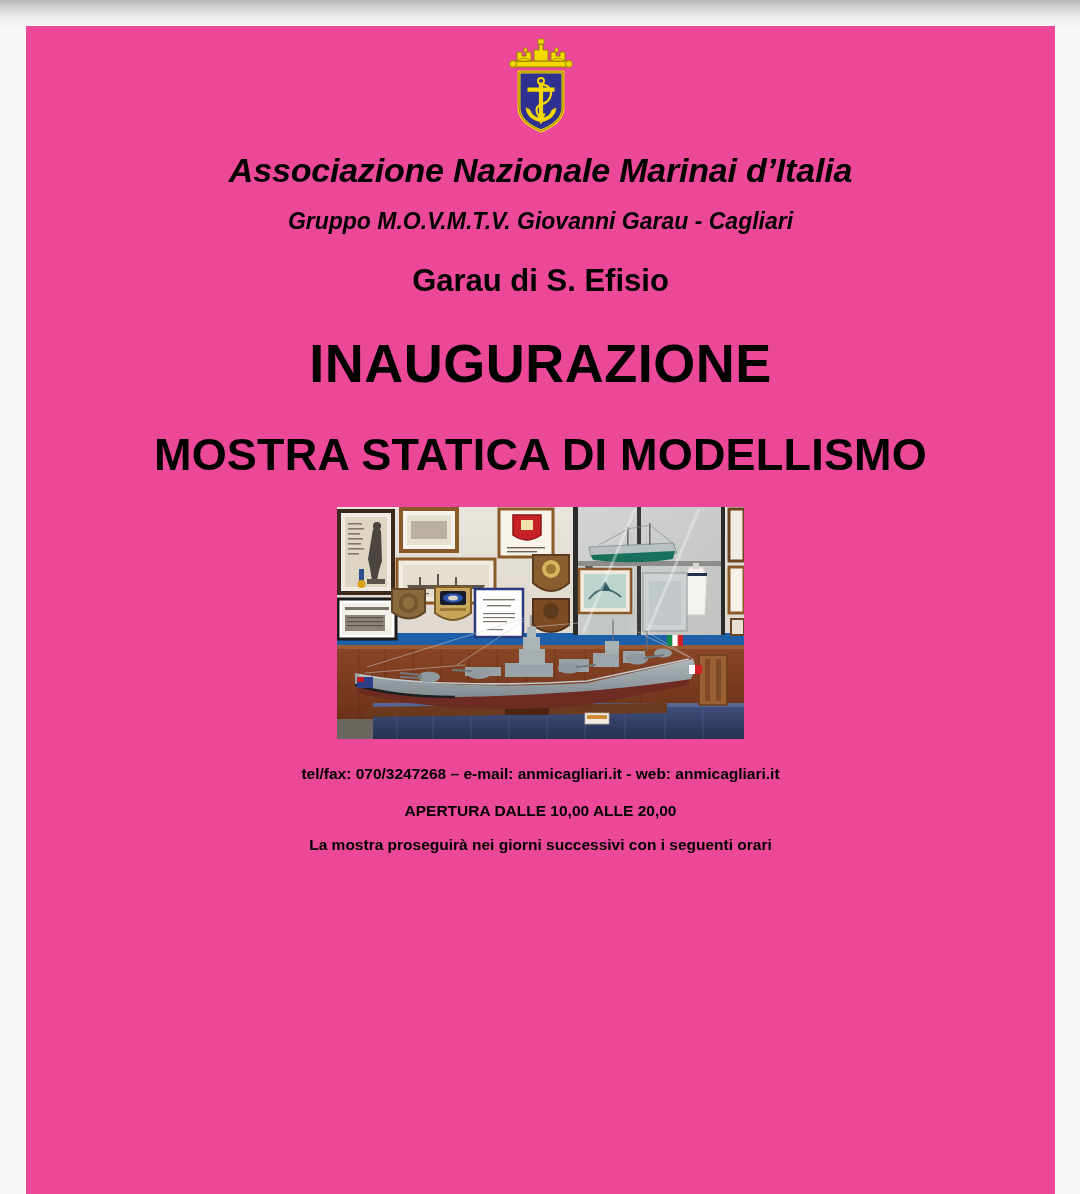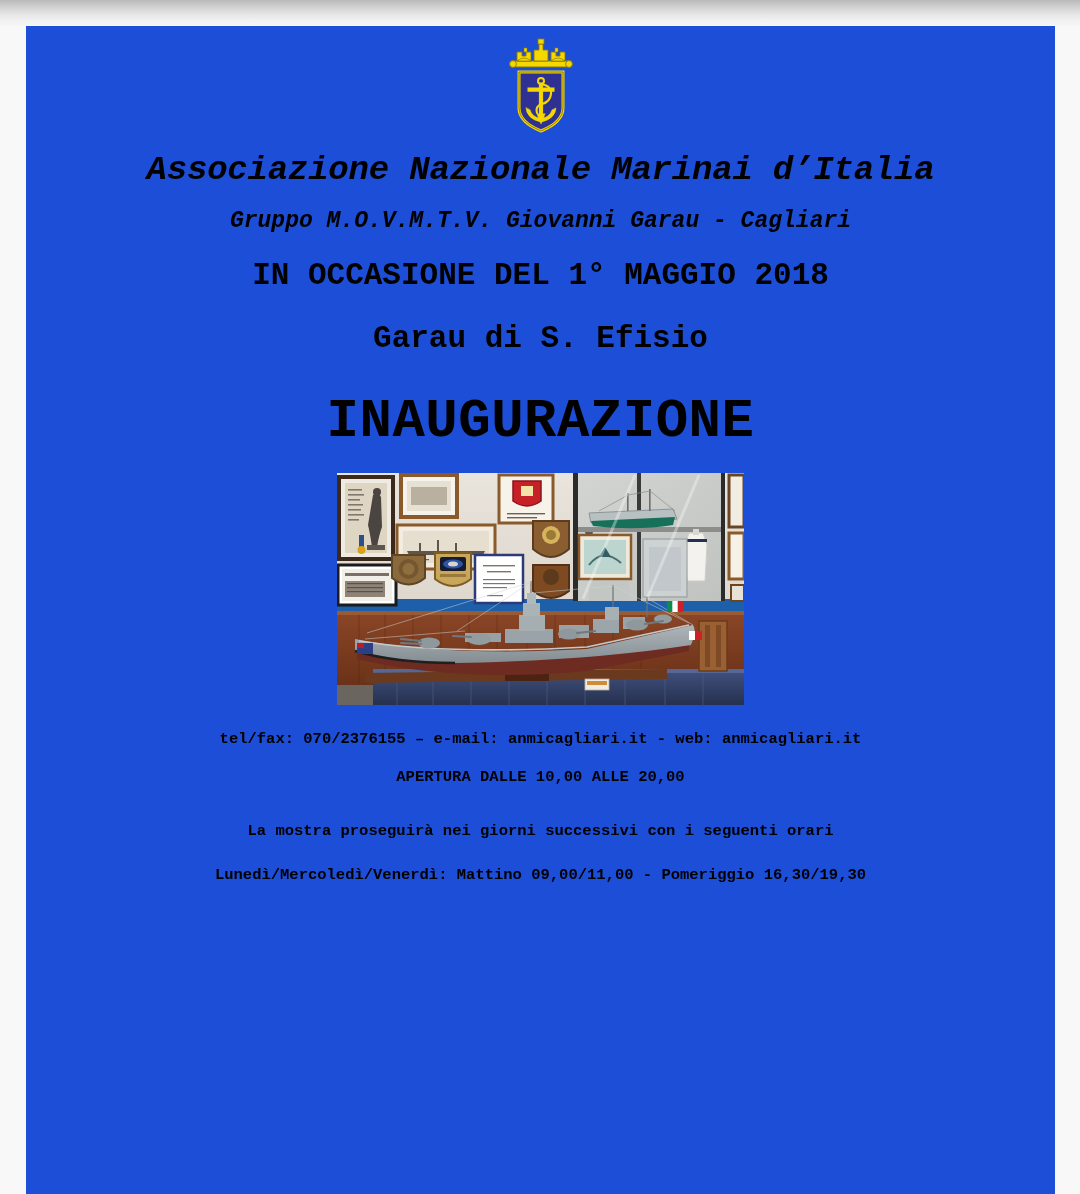--- a/index.html
+++ b/index.html
@@ -30,23 +30,22 @@
     z-index: 2;
   }
 
   
   #page {
     position: absolute;
     left: 26px;
     top: 26px;
     width: 1029px;
     height: 1168px;
-    background: #1d4ed8;
+    background: #ec4899;
     z-index: 1;
-    font-family: Liberation Mono, monospace;
   }
 
   .content {
     position: relative;
     width: 100%;
     padding-top: 4px;
     text-align: center;
   }
 
   
@@ -126,21 +125,21 @@
   
   .foot {
     font-size: 15.5px;
     font-weight: bold;
     color: #000;
     line-height: 1.15;
   }
   .foot.l1 { margin-top: 26px; }
   .foot.l2 { margin-top: 26px; }
   .foot.l3 { margin-top: 20px; }
-  .foot.l4 { margin-top: 36px; }
+  .foot.l4 { margin-top: 16px; }
   .foot.l5 { margin-top: 26px; }
 </style>
 </head>
 <body>
 
 <div id="viewport">
 
   <div id="top-shade"></div>
 
   <div id="page">
@@ -186,26 +185,26 @@
 
             <path d="M38 50 Q49 52 48 60 Q47 68 39 70 Q32 72 34 79" fill="none" stroke-width="2.1"></path>
           </g>
         </svg>
       </div>
 
       <div class="h-assoc">Associazione Nazionale Marinai d’Italia</div>
 
       <div class="h-gruppo">Gruppo M.O.V.M.T.V. Giovanni Garau - Cagliari</div>
 
-      <div class="h-occasione">IN OCCASIONE DEL 1° MAGGIO 2018</div>
 
       <div class="h-festa">Garau di S. Efisio</div>
 
       <div class="h-inaug">INAUGURAZIONE</div>
 
+      <div class="h-mostra">MOSTRA STATICA DI MODELLISMO</div>
 
 
       <div class="photo-wrap">
         <div class="photo">
           <svg width="407" height="232" viewBox="0 0 407 232" preserveAspectRatio="none">
             <defs>
               <linearGradient id="wallG" x1="0" y1="0" x2="0" y2="1">
                 <stop offset="0" stop-color="#e9e4dc"></stop>
                 <stop offset="1" stop-color="#ddd7cd"></stop>
               </linearGradient>
@@ -471,23 +470,22 @@
               <rect x="20" y="170" width="7" height="5" fill="#c3182a"></rect>
 
               <rect x="248" y="206" width="24" height="11" fill="#f1ece1" stroke="#b8b0a0" stroke-width="0.8"></rect>
               <rect x="250" y="208" width="20" height="4" fill="#cf8a3a"></rect>
             </g>
           </svg>
         </div>
       </div>
 
 
-      <div class="foot l2">tel/fax: 070/2376155 – e-mail: anmicagliari.it - web: anmicagliari.it</div>
+      <div class="foot l2">tel/fax: 070/3247268 – e-mail: anmicagliari.it - web: anmicagliari.it</div>
 
       <div class="foot l3">APERTURA DALLE 10,00 ALLE 20,00</div>
 
       <div class="foot l4">La mostra proseguirà nei giorni successivi con i seguenti orari</div>
 
-      <div class="foot l5">Lunedì/Mercoledì/Venerdì: Mattino 09,00/11,00 - Pomeriggio 16,30/19,30</div>
 
     </div>
   </div>
 </div>
 
 </body></html>

